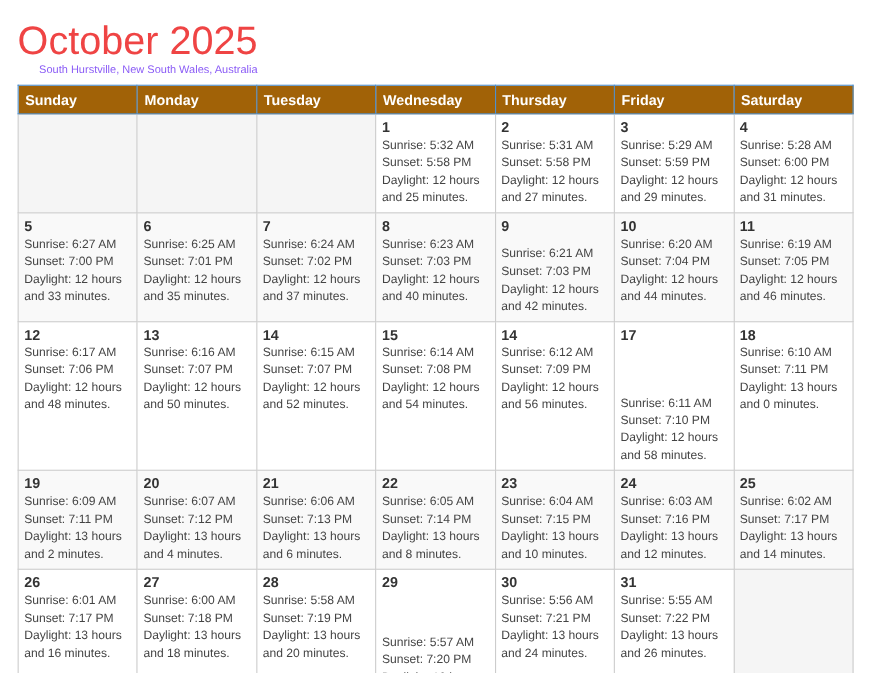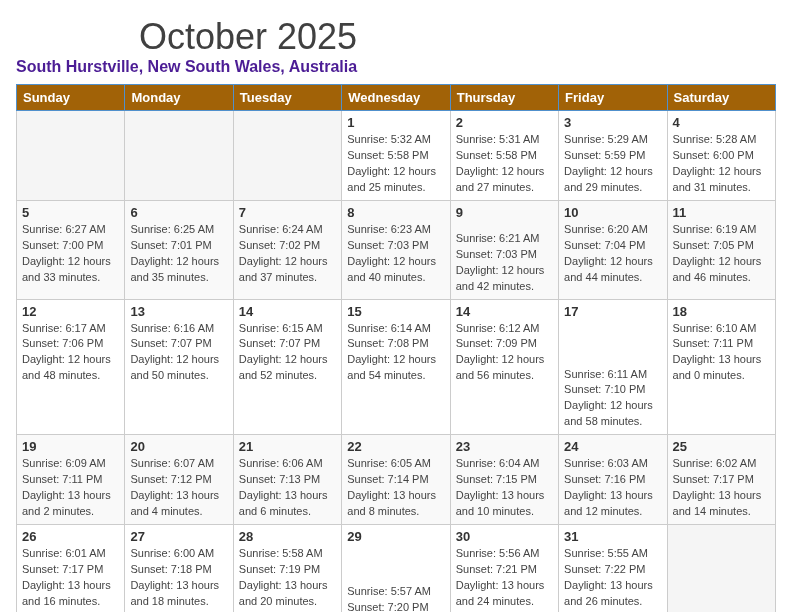--- a/index.html
+++ b/index.html
@@ -19,27 +19,26 @@
     .logo {
       display: flex;
       flex-direction: column;
       align-items: flex-start;
     }
     .title-block {
       text-align: right;
     }
     .month-title {
       font-size: 36px;
-      color: #404040;
+      color: #ef4444;
       font-weight: normal;
     }
     .location {
-      font-size: 16px;
-      color: #4c1d95;
-      font-weight: bold;
+      font-size: 10px;
+      color: #8b5cf6;
     }
     .calendar {
       width: 100%;
       border-collapse: collapse;
       border: 1px solid #ccc;
     }
     .calendar th {
       background-color: #a16207;
       color: #fff;
       font-size: 13px;

